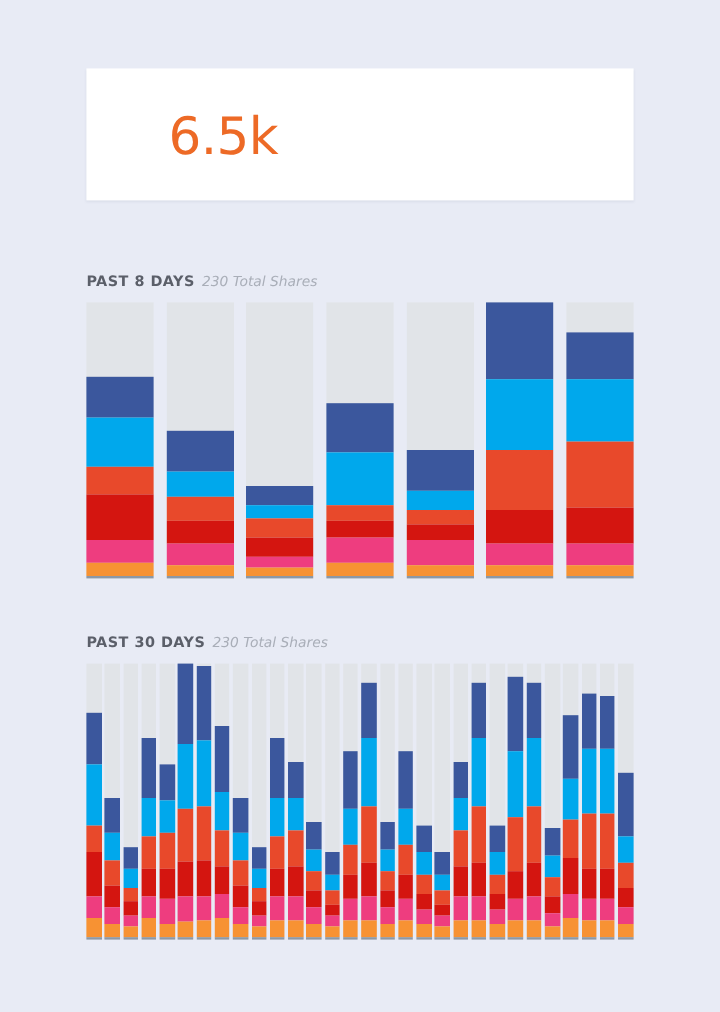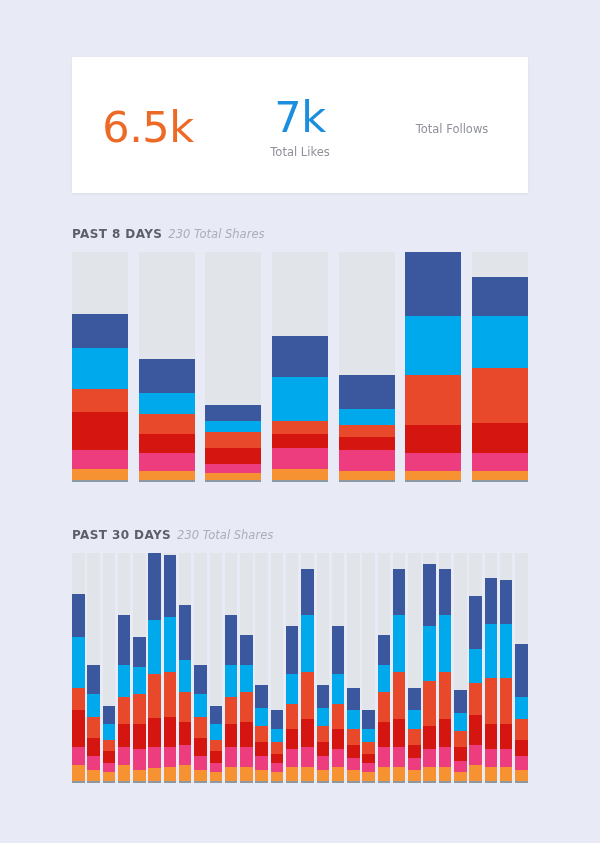--- a/index.html
+++ b/index.html
@@ -14,21 +14,21 @@
     overflow: hidden;
     position: relative;
   }
 
   
   #summary-card {
     position: absolute;
     left: 72px;
     top: 57px;
     width: 456px;
-    height: 136px;
+    height: 110px;
     background: #ffffff;
     box-shadow: 0 1px 2px rgba(120,130,160,0.12);
   }
   #summary-stats {
     display: flex;
     width: 100%;
     height: 100%;
     align-items: center;
     justify-content: space-around;
     padding-top: 4px;
@@ -121,27 +121,22 @@
 </head>
 <body>
 
 <div id="summary-card">
   <div id="summary-stats">
 
     <div class="stat">
       <div class="stat-value" style="color: rgb(237, 106, 38);">6.5k</div>
     </div>
 
+
     <div class="stat">
-      <div class="stat-value" style="color: rgb(27, 142, 224);">7k</div>
-      <div class="stat-label">Total Likes</div>
-    </div>
-
-    <div class="stat">
-      <div class="stat-label">Total Follows</div>
     </div>
 
   </div>
 </div>
 
 <div class="section-heading" id="heading-7">
   <span class="sh-title">PAST 8 DAYS</span><span class="sh-sub">230 Total Shares</span>
 </div>
 
 <div class="chart" id="chart-7days">

